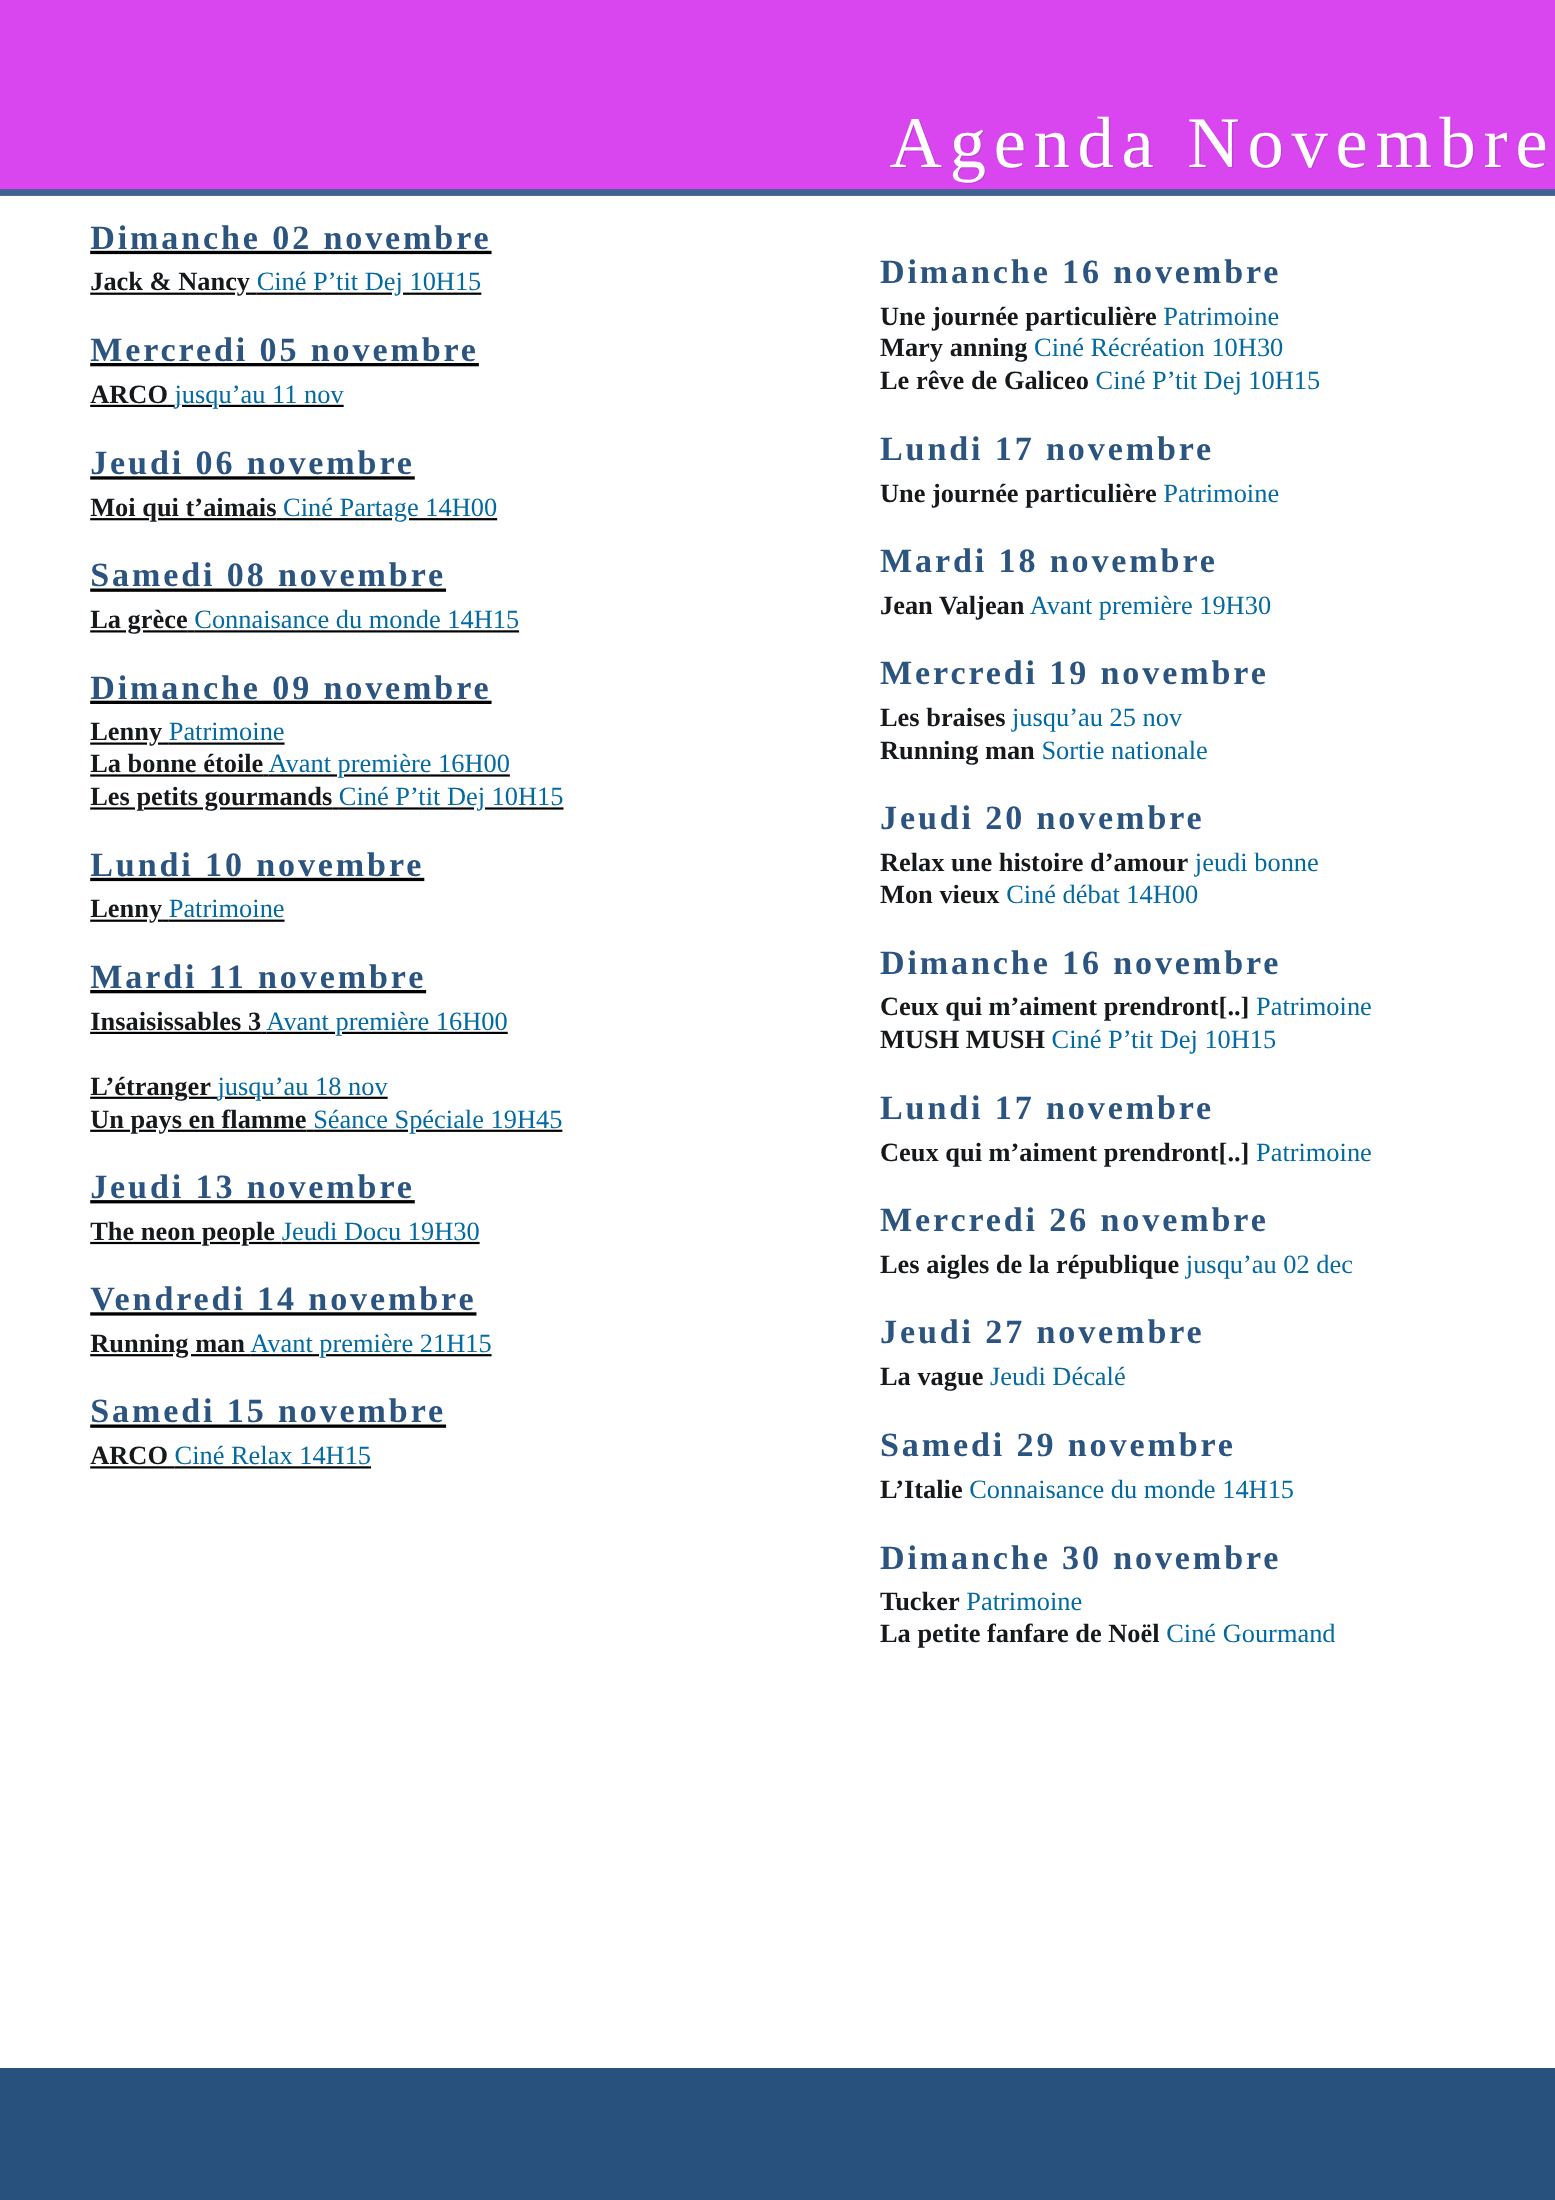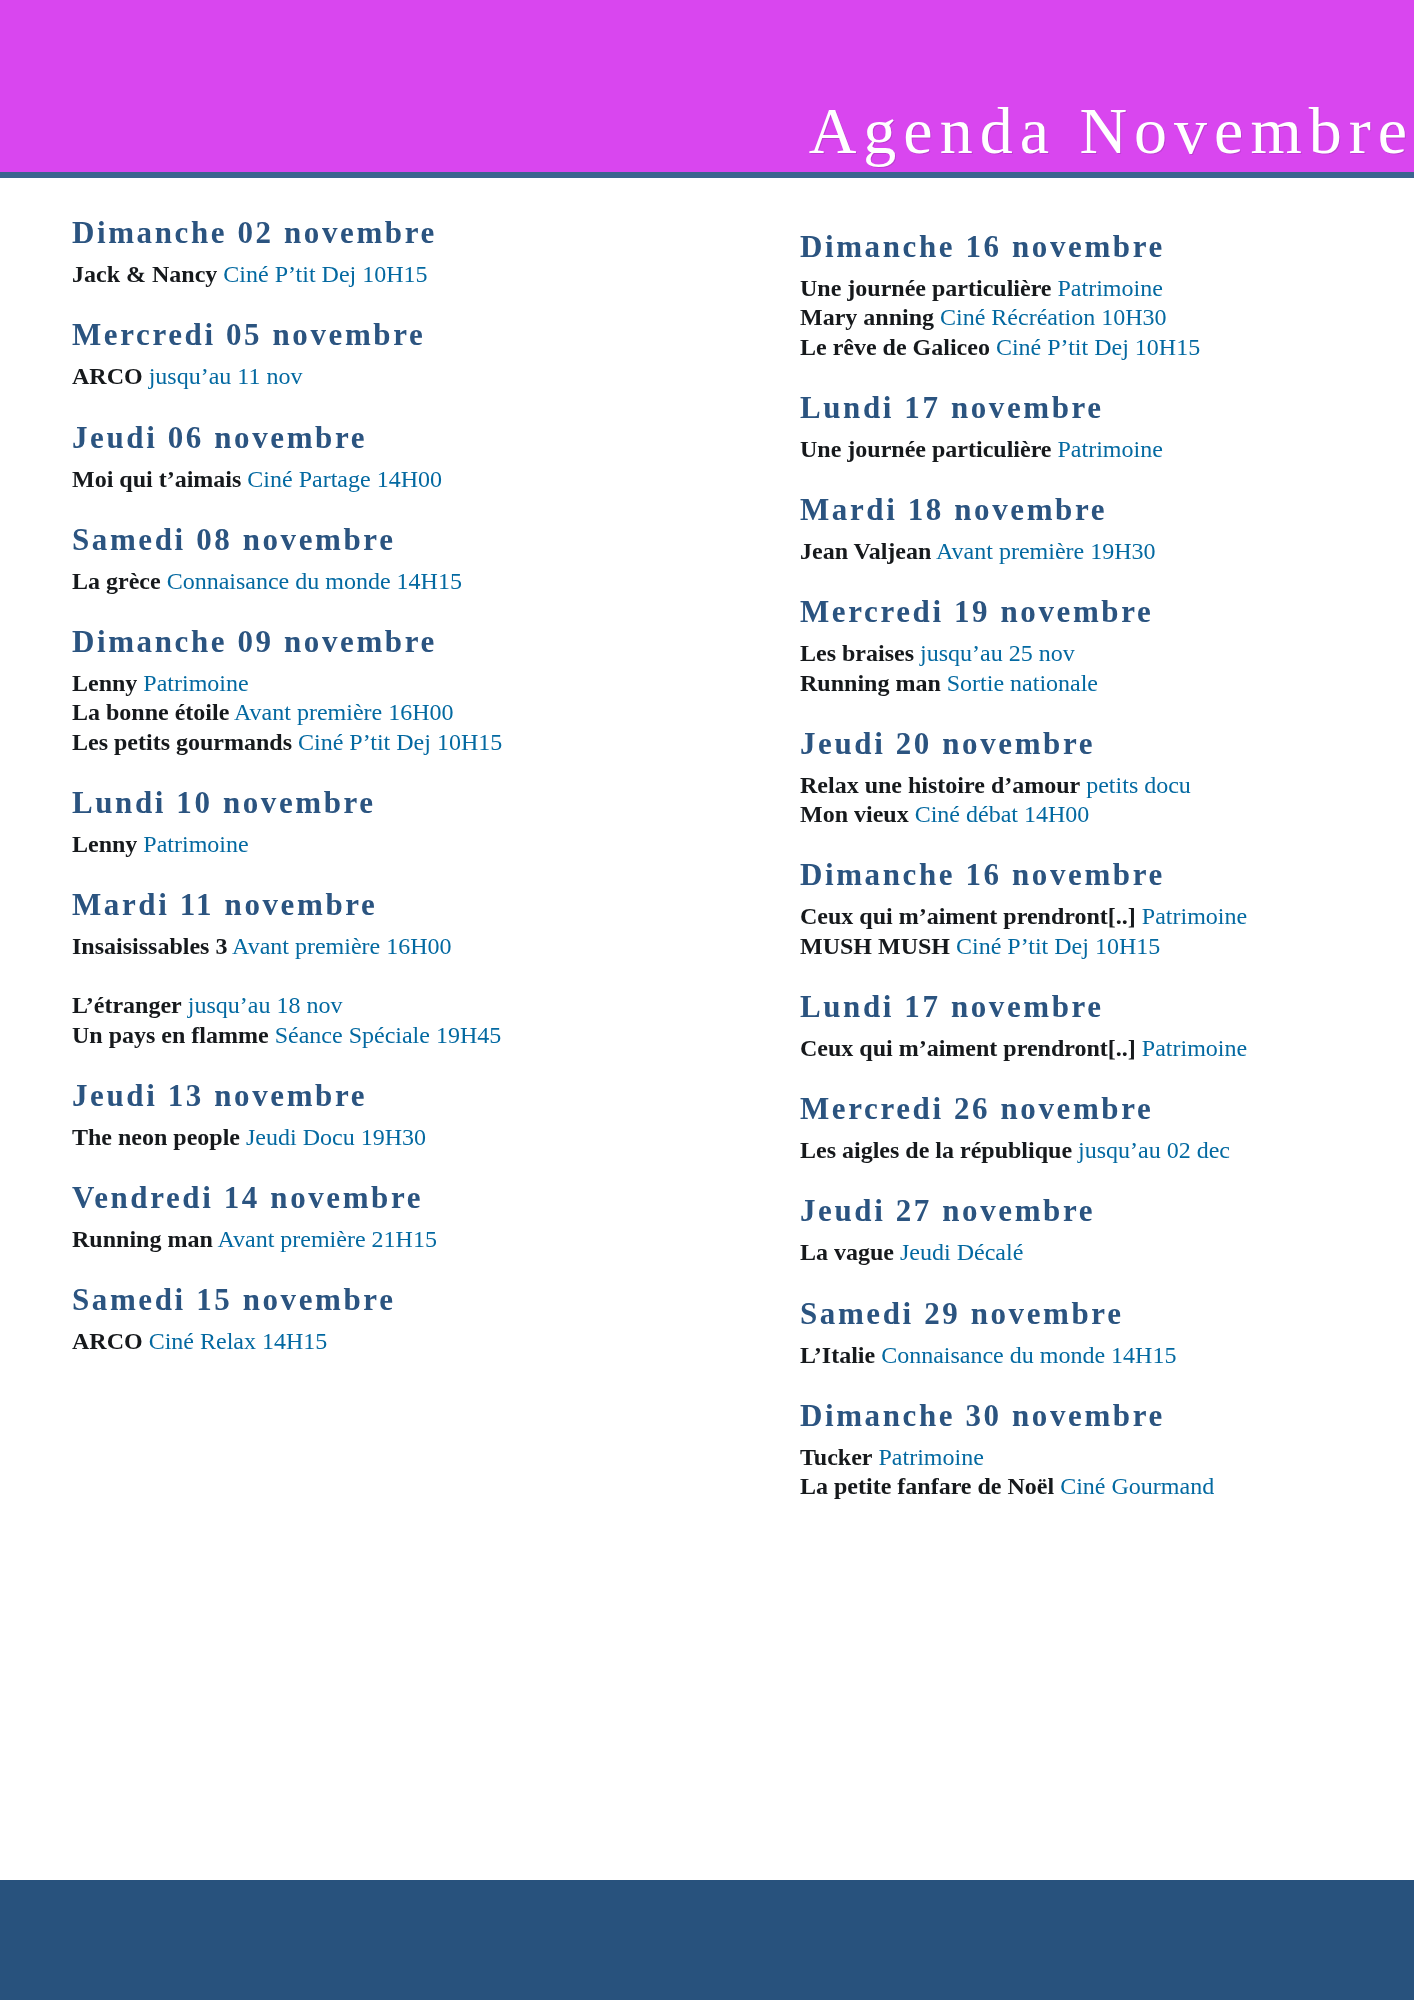--- a/index.html
+++ b/index.html
@@ -71,23 +71,24 @@
     top: 178px;
     left: 0;
     width: 1414px;
     height: 1702px;
   }
   .col {
     position: absolute;
     top: 0;
   }
   .col-left {
-    left: 72px;
+    left: 82px;
     width: 560px;
-    padding-top: 39px;
+    padding-top: 22px;
+    text-decoration: underline;
   }
   .col-right {
     left: 800px;
     width: 600px;
     padding-top: 53px;
   }
 
   
   .day-group {
     margin-bottom: 30px;
@@ -194,21 +195,21 @@
         <div class="day-heading">Mardi 18 novembre</div>
         <div class="event-line"><span class="event-title">Jean Valjean</span> <span class="event-detail">Avant première 19H30</span></div>
       </div>
       <div class="day-group">
         <div class="day-heading">Mercredi 19 novembre</div>
         <div class="event-line"><span class="event-title">Les braises</span> <span class="event-detail">jusqu’au 25 nov</span></div>
         <div class="event-line"><span class="event-title">Running man</span> <span class="event-detail">Sortie nationale</span></div>
       </div>
       <div class="day-group">
         <div class="day-heading">Jeudi 20 novembre</div>
-        <div class="event-line"><span class="event-title">Relax une histoire d’amour</span> <span class="event-detail"> petits docu</span></div>
+        <div class="event-line"><span class="event-title">Relax une histoire d’amour</span> <span class="event-detail"> jeudi bonne</span></div>
         <div class="event-line"><span class="event-title">Mon vieux</span> <span class="event-detail">Ciné débat 14H00</span></div>
       </div>
       <div class="day-group">
         <div class="day-heading">Dimanche 16 novembre</div>
         <div class="event-line"><span class="event-title">Ceux qui m’aiment prendront[..]</span> <span class="event-detail">Patrimoine</span></div>
         <div class="event-line"><span class="event-title">MUSH MUSH</span> <span class="event-detail">Ciné P’tit Dej 10H15</span></div>
       </div>
       <div class="day-group">
         <div class="day-heading">Lundi 17 novembre</div>
         <div class="event-line"><span class="event-title">Ceux qui m’aiment prendront[..]</span> <span class="event-detail">Patrimoine</span></div>

